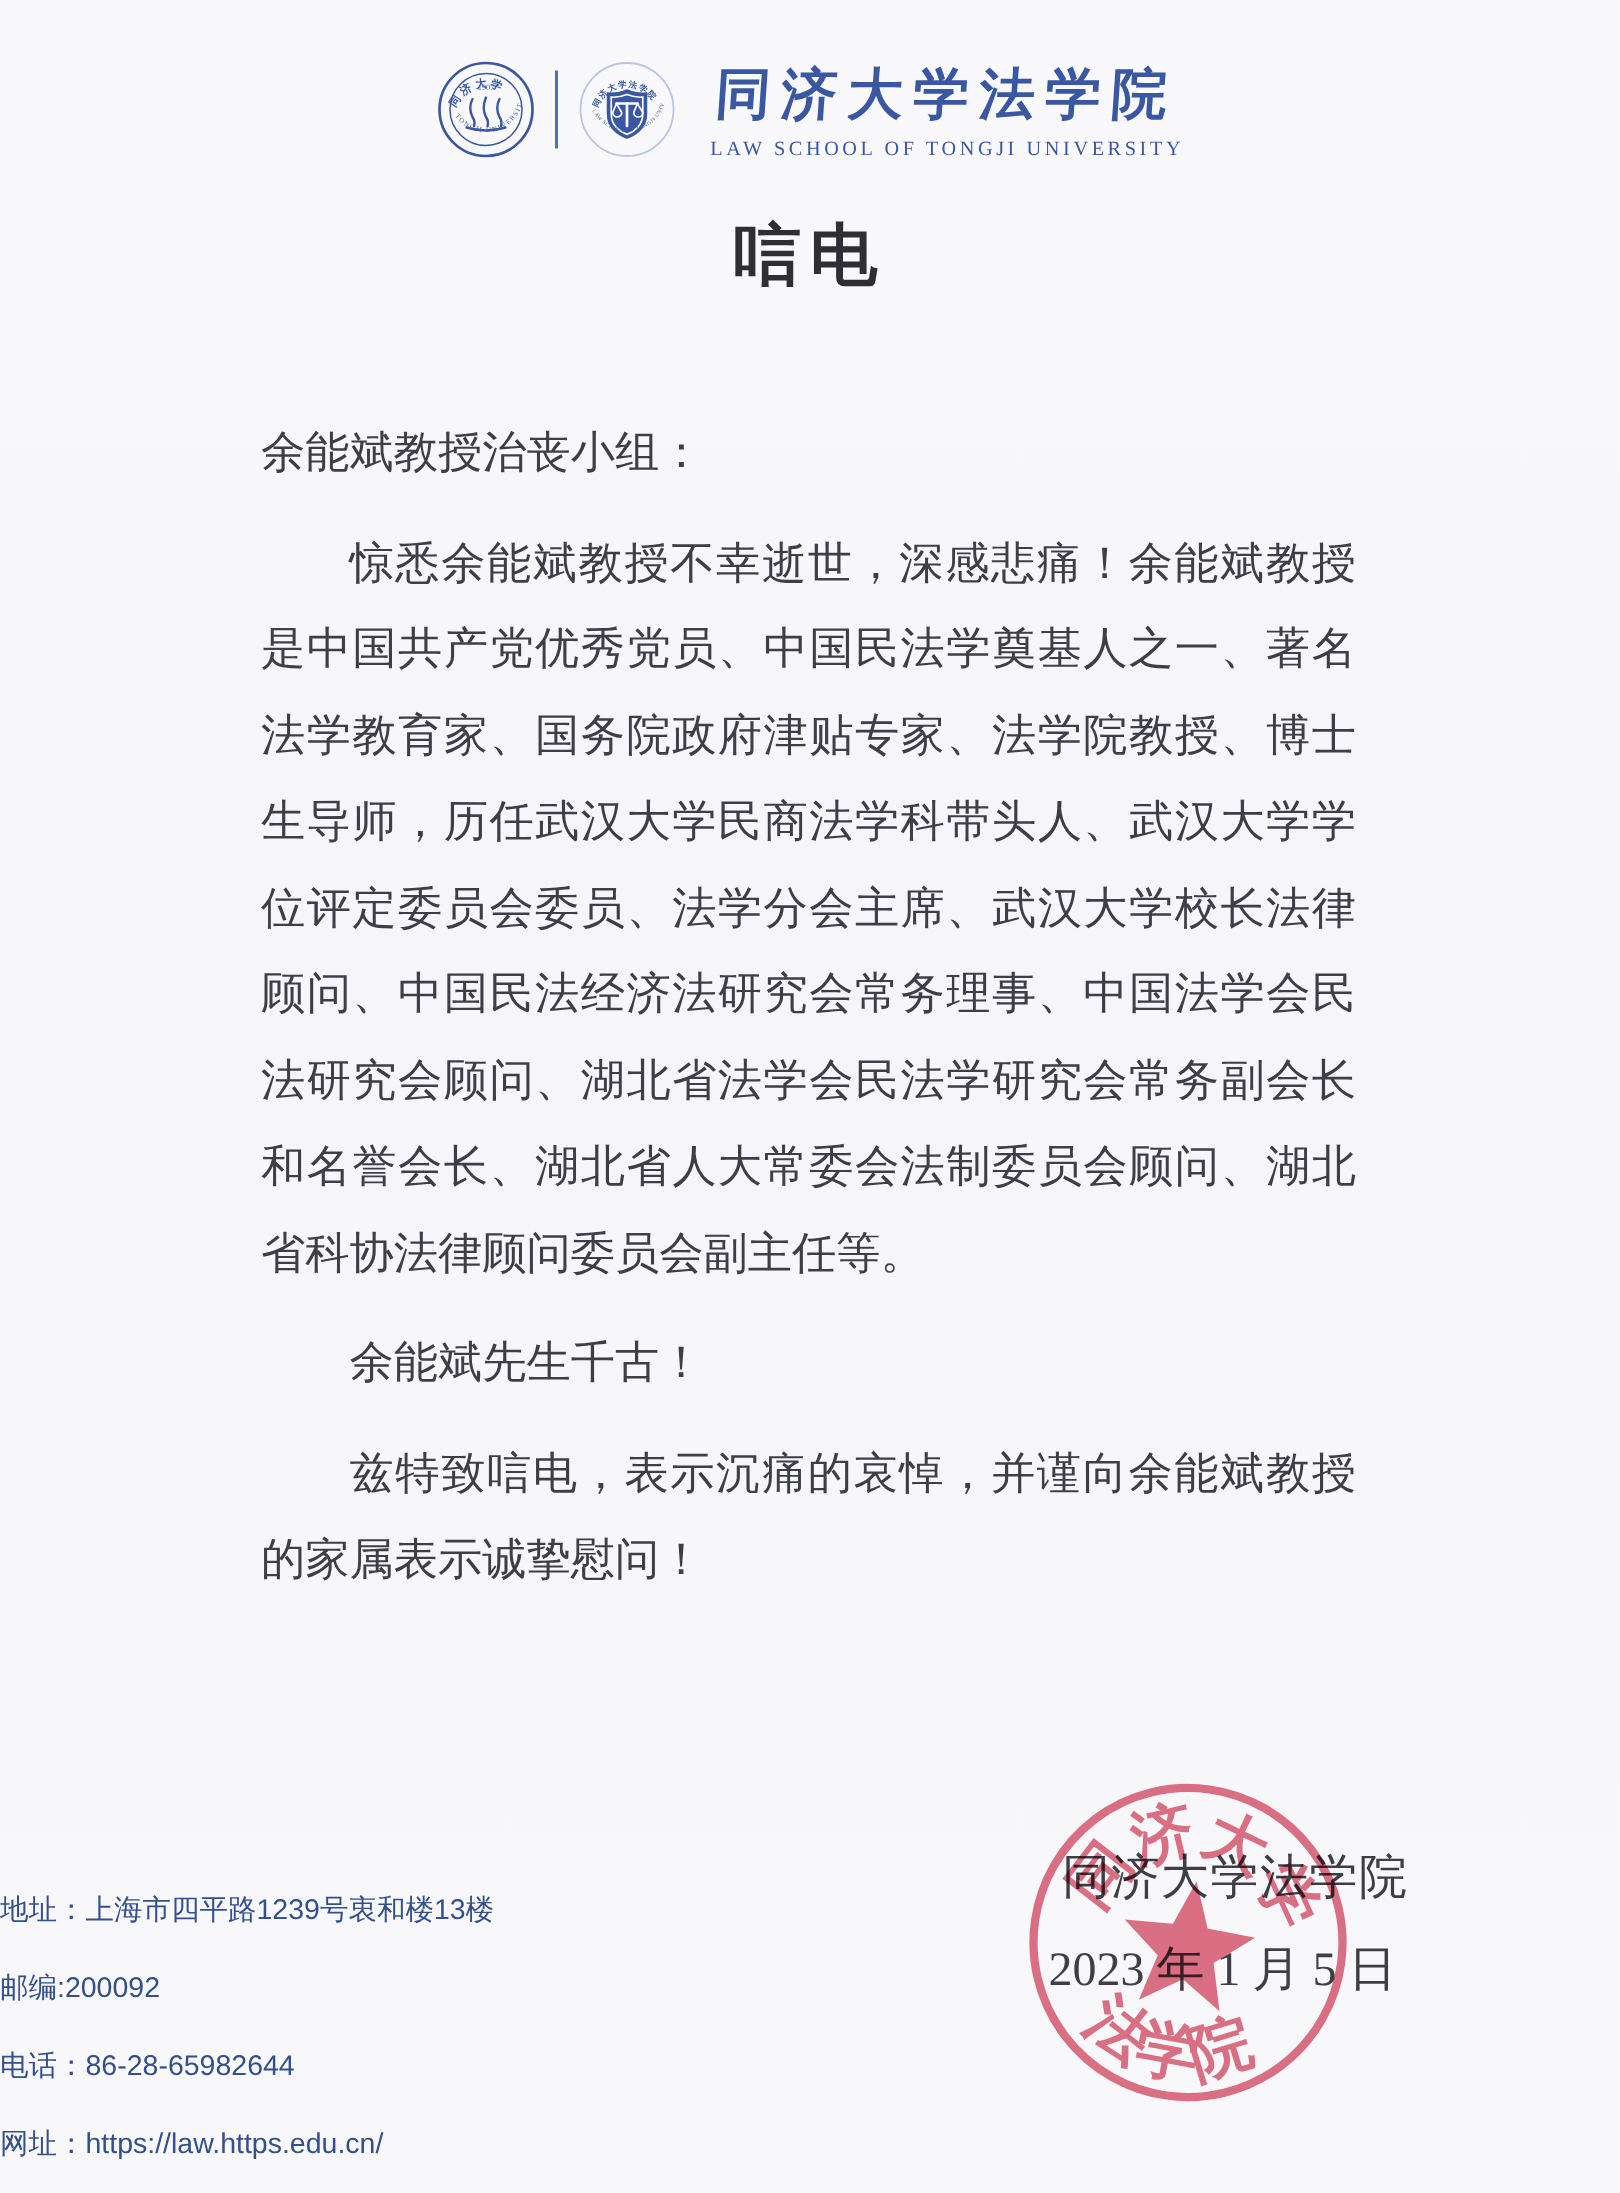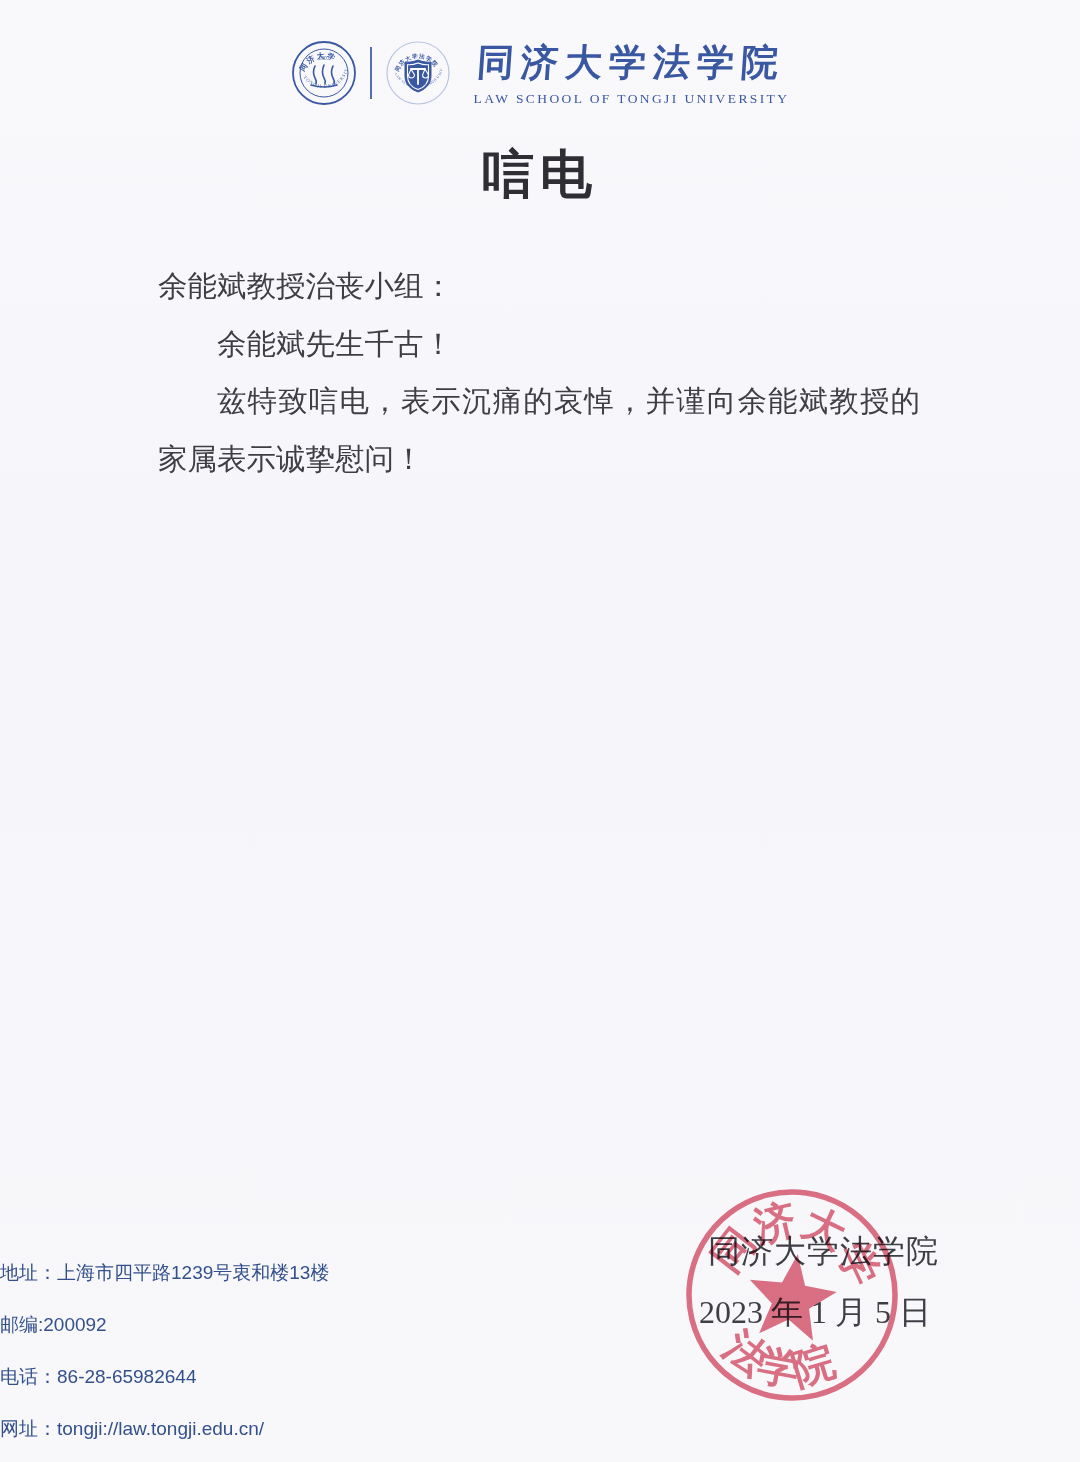--- a/index.html
+++ b/index.html
@@ -49,38 +49,38 @@
     letter-spacing: 2.4px;
     margin-top: 3px;
     white-space: nowrap;
   }
 
   
   .doc-title {
     position: absolute;
     top: 140px; left: 0; right: 0;
     text-align: center;
-    font-size: 52px;
+    font-size: 45px;
     font-weight: 700;
     color: #2e2e34;
     letter-spacing: 6px;
   }
 
   
   .letter {
     position: absolute;
     left: 158px;
     top: 258px;
     width: 762px;
     font-size: 29.5px;
     line-height: 57.5px;
     color: #3e3e45;
     text-align: justify;
   }
-  .letter p { margin: 0; }
+  .letter p { margin: 16px; }
   .letter p.para { text-indent: 2em; }
 
   
   .signature-line {
     position: absolute;
     top: 1230px;
     left: 708px;
     font-size: 32px;
     letter-spacing: 1px;
     color: #3e3e45;
@@ -180,20 +180,21 @@
     <div class="wordmark">
       <div class="wordmark-cn">同济大学法学院</div>
       <div class="wordmark-en">LAW SCHOOL OF TONGJI UNIVERSITY</div>
     </div>
   </div>
 
   <h1 class="doc-title">唁电</h1>
 
   <div class="letter">
     <p class="salutation">余能斌教授治丧小组：</p>
+    <p class="para">惊悉余能斌教授不幸逝世，深感悲痛！余能斌教授是中国共产党优秀党员、中国民法学奠基人之一、著名法学教育家、国务院政府津贴专家、法学院教授、博士生导师，历任武汉大学民商法学科带头人、武汉大学学位评定委员会委员、法学分会主席、武汉大学校长法律顾问、中国民法经济法研究会常务理事、中国法学会民法研究会顾问、湖北省法学会民法学研究会常务副会长和名誉会长、湖北省人大常委会法制委员会顾问、湖北省科协法律顾问委员会副主任等。</p>
     <p class="para">余能斌先生千古！</p>
     <p class="para">兹特致唁电，表示沉痛的哀悼，并谨向余能斌教授的家属表示诚挚慰问！</p>
   </div>
 
   <div class="signature-line">同济大学法学院</div>
   <div class="date-line">2023 年 1 月 5 日</div>
 
   <svg class="seal" viewBox="0 0 224 224">
     <g transform="rotate(8 112 112)" fill="#d9536a" stroke="none">
       <circle cx="112" cy="112" r="103" fill="none" stroke="#d9536a" stroke-width="5.5"></circle>
@@ -208,16 +209,16 @@
       <text font-size="42" font-weight="bold" font-family="'Liberation Serif','DejaVu Serif',serif">
         <textPath href="#seal-bottom-arc" startOffset="16">法学院</textPath>
       </text>
     </g>
   </svg>
 
   <div class="footer">
     <span>地址：上海市四平路1239号衷和楼13楼</span>
     <span>邮编:200092</span>
     <span>电话：86-28-65982644</span>
-    <span>网址：tongji://law.tongji.edu.cn/</span>
+    <span>网址：https://law.https.edu.cn/</span>
   </div>
 
 </div>
 
 </body></html>

